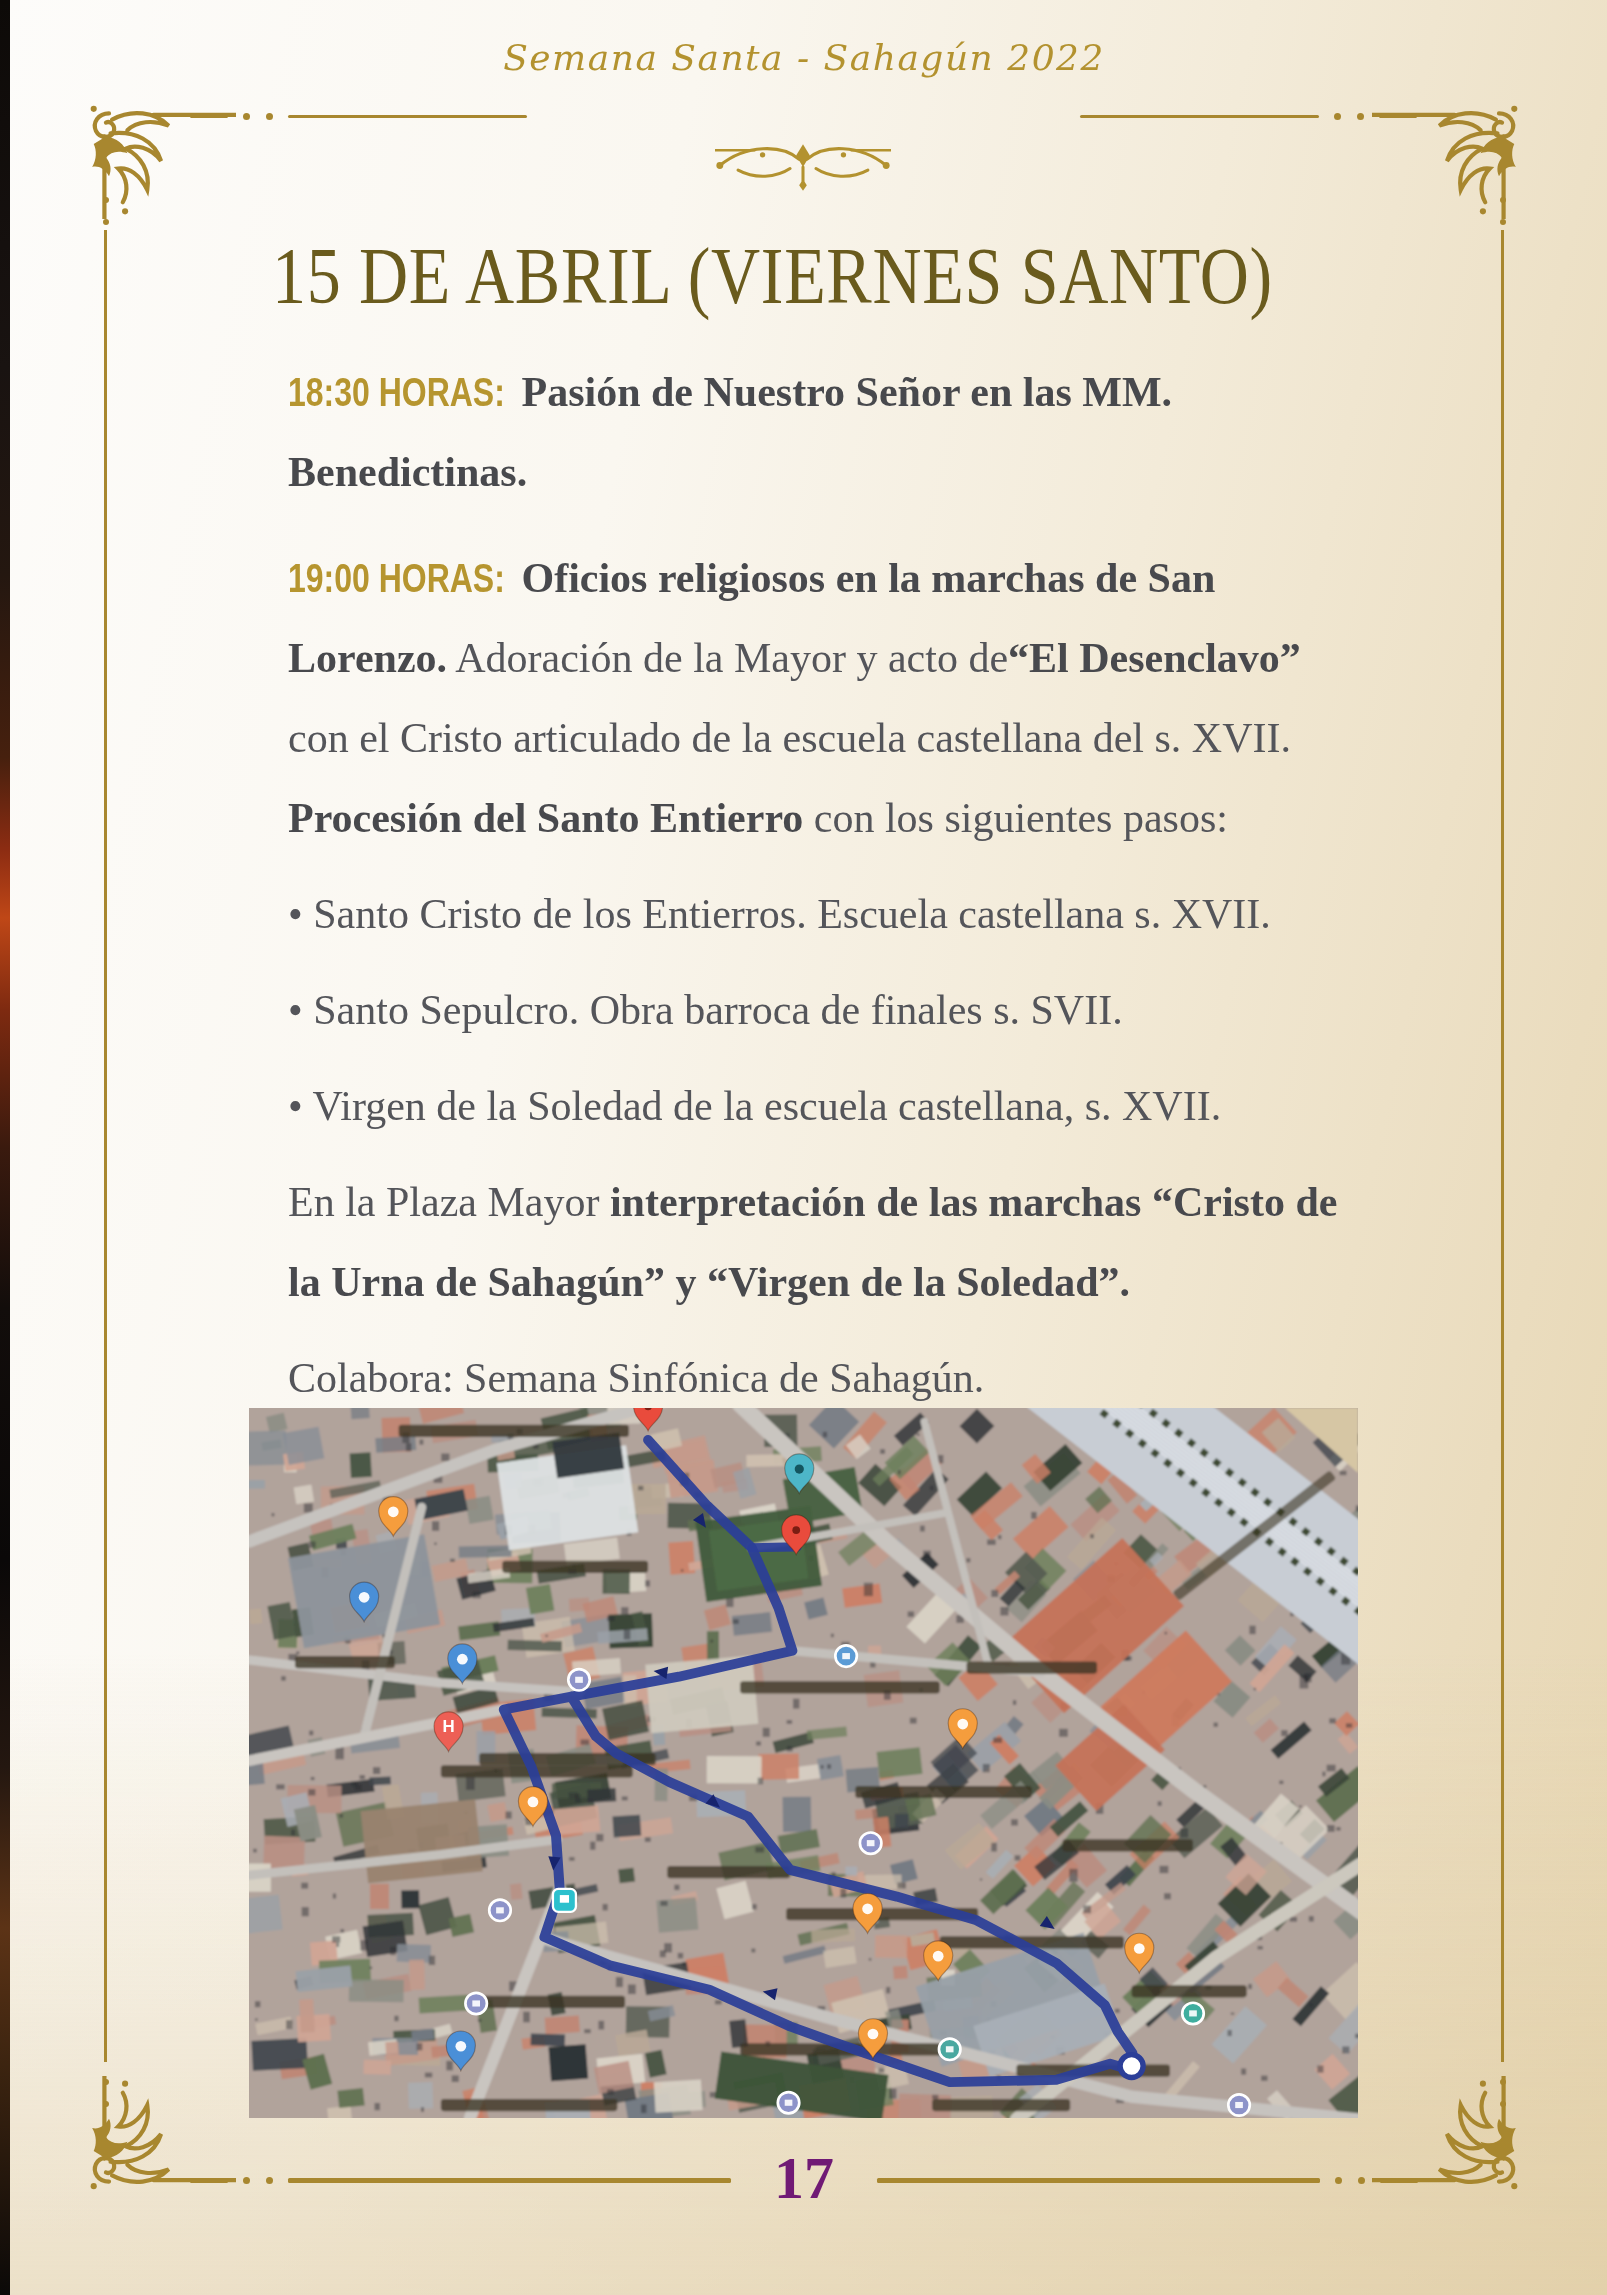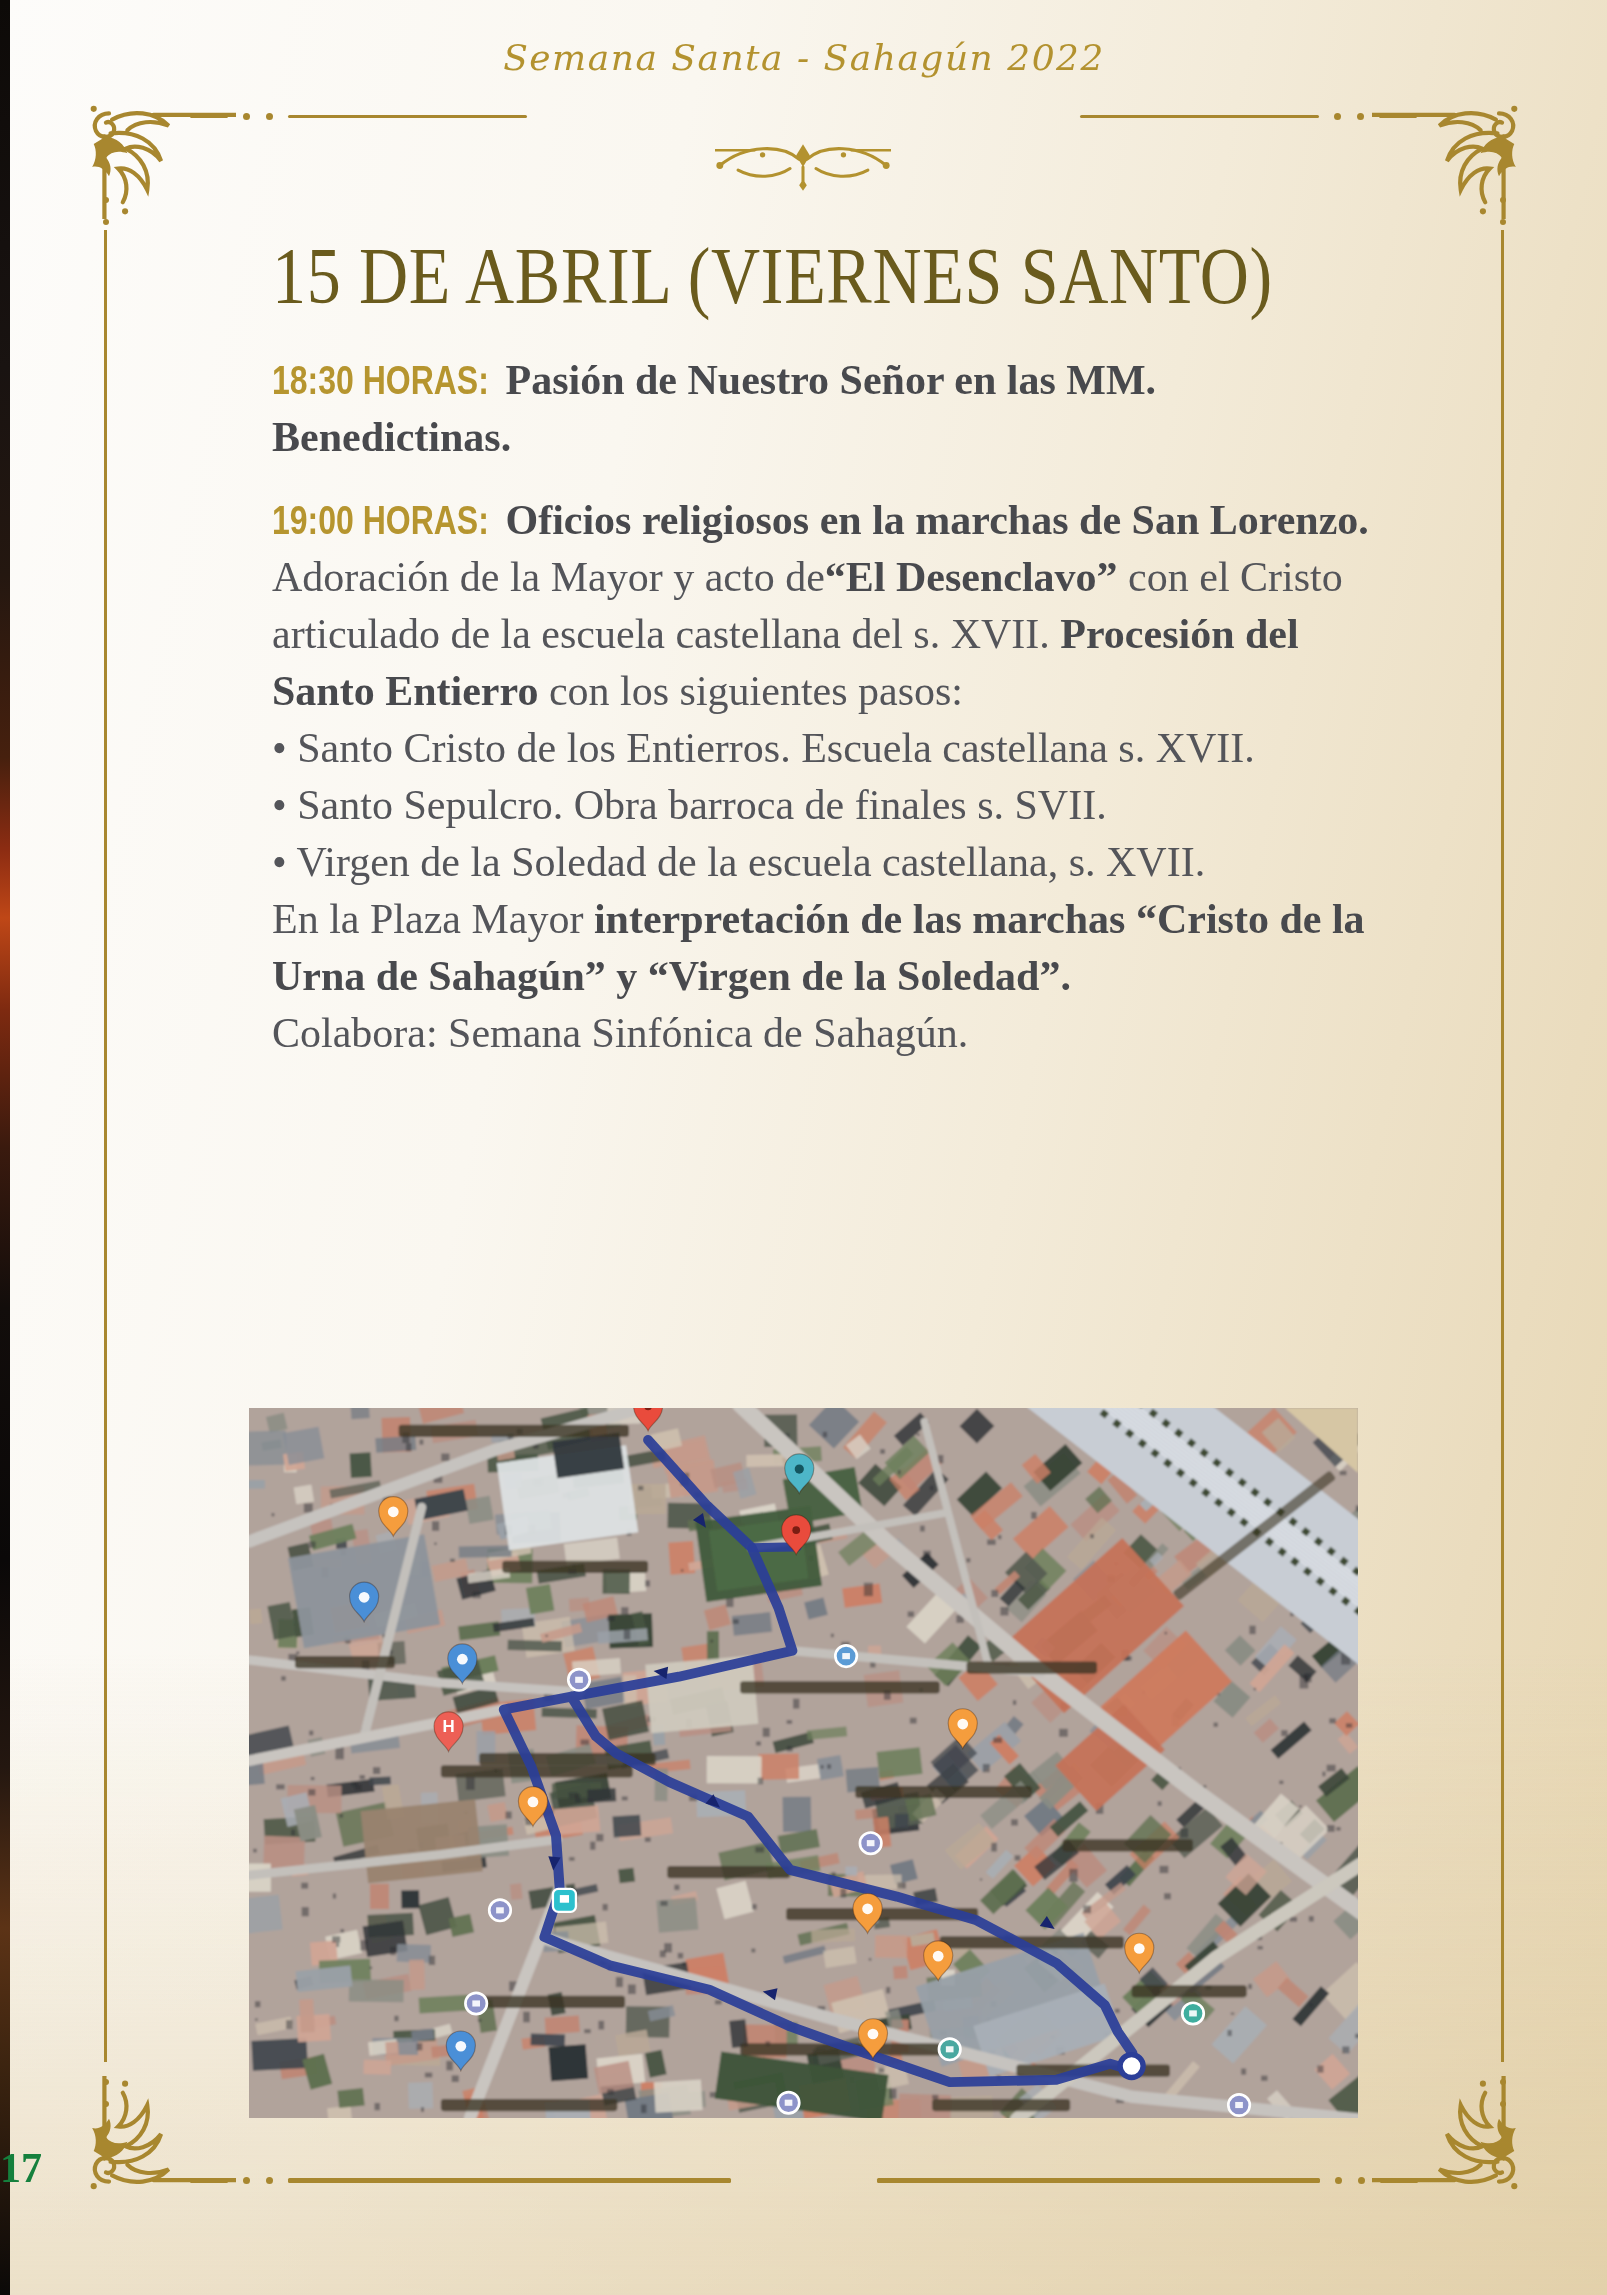--- a/index.html
+++ b/index.html
@@ -25,33 +25,33 @@
   .orn{position:absolute;width:153px;height:153px;}
   .orn.tl{left:83px;top:66px;}
   .orn.tr{left:1372px;top:66px;transform:scaleX(-1);}
   .orn.bl{left:83px;top:2076px;transform:scaleY(-1);}
   .orn.br{left:1372px;top:2076px;transform:scale(-1,-1);}
   .divider-orn{position:absolute;left:715px;top:135px;width:176px;height:58px;}
   .content{position:absolute;left:272px;top:230px;width:1104px;color:#54555a;}
   h1{margin:0 0 29px 0;font-weight:400;white-space:nowrap;}
   .hinner{display:inline-block;transform:scaleX(.84);transform-origin:0 50%;
        font-size:81px;color:#6a5b1d;letter-spacing:0.8px;}
-  .content p, .content li{font-size:42px;line-height:57px;margin:0;}
+  .content p, .content li{font-size:42px;line-height:80px;margin:16px;}
   .time{display:inline-block;transform:scaleX(.78);transform-origin:0 62%;margin-right:-55px;
        font-family:"Liberation Sans", sans-serif;font-weight:bold;font-size:41px;color:#b6952f;}
   .b{font-weight:bold;color:#48494d;}
   #schedule .entry{margin-bottom:0;}
   #schedule .entry:first-child{margin-bottom:26px;}
   ul#pasos{margin:0;padding:0;list-style:none;}
   ul#pasos li{padding-left:28px;text-indent:-28px;}
   ul#pasos li::before{content:"• ";}
   .map{position:absolute;left:249px;top:1408px;width:1109px;height:710px;}
   .map svg{width:100%;height:100%;display:block;}
-  .pagenum{position:absolute;left:0;right:0;top:2144px;
-       font-weight:bold;font-size:42px;color:#15803d;}
+  .pagenum{position:absolute;left:0;right:0;top:2144px;text-align:center;
+       font-weight:bold;font-size:60px;color:#701a75;}
 </style>
 </head>
 <body>
 
 <svg style="position:absolute;width:0;height:0" aria-hidden="true">
   <defs>
     <g id="cornerFl" fill="none" stroke="#a8872f" stroke-width="5.5" stroke-linecap="round">
       <line x1="92" y1="64" x2="200" y2="64"></line>
       <line x1="28" y1="92" x2="28" y2="200"></line>
       <path d="M34,62 C20,62 12,74 17,85 C22,95 36,95 40,86 C43,78 36,71 30,74"></path>

